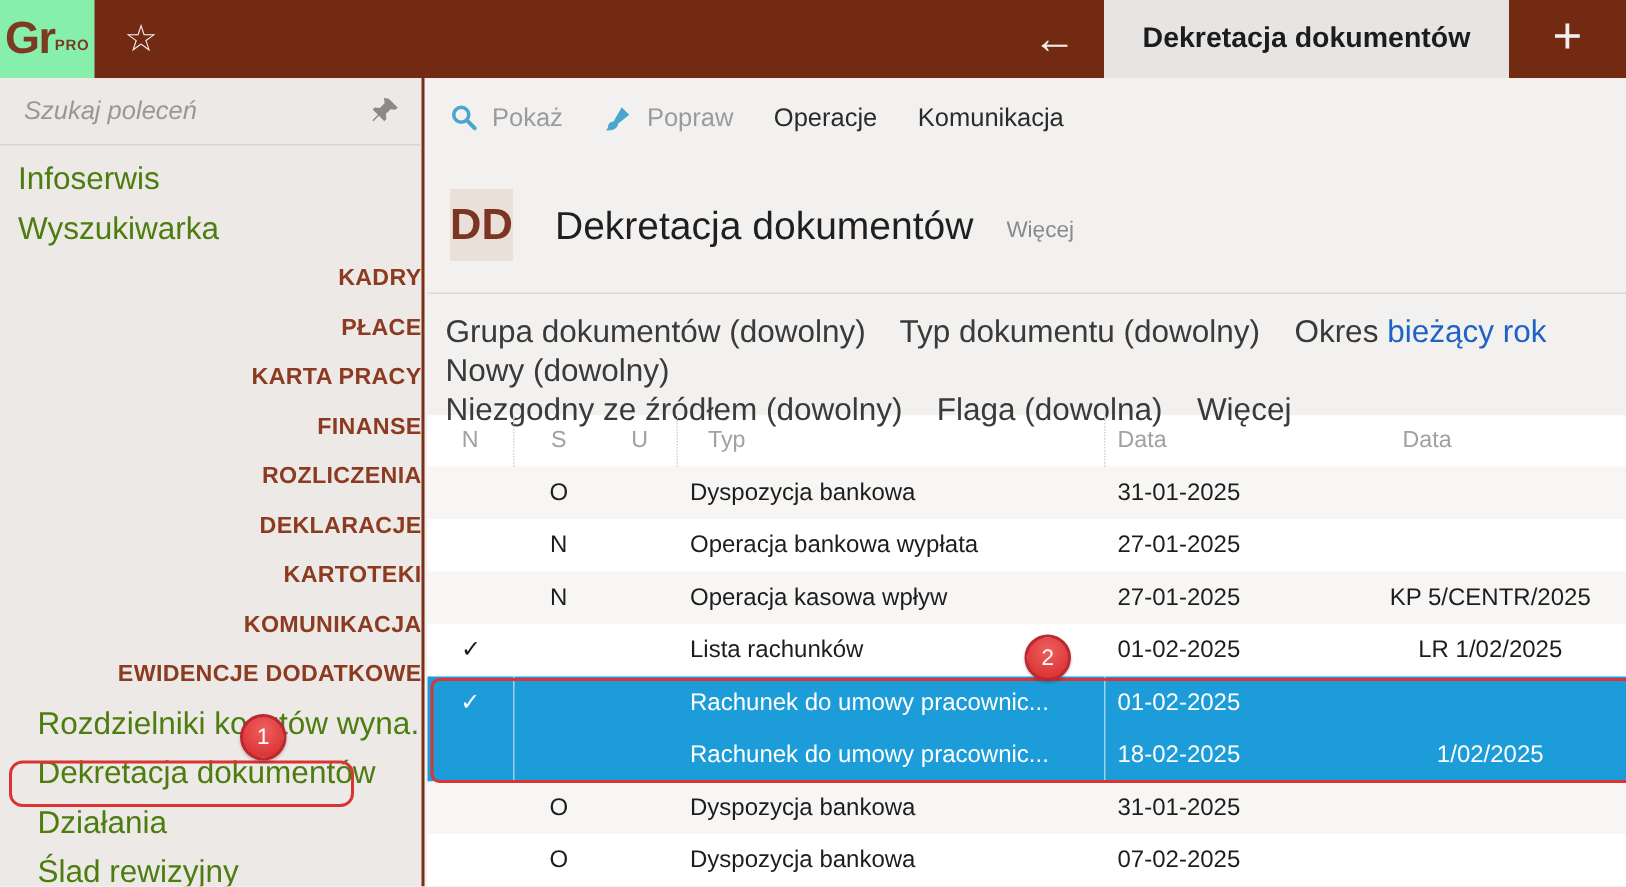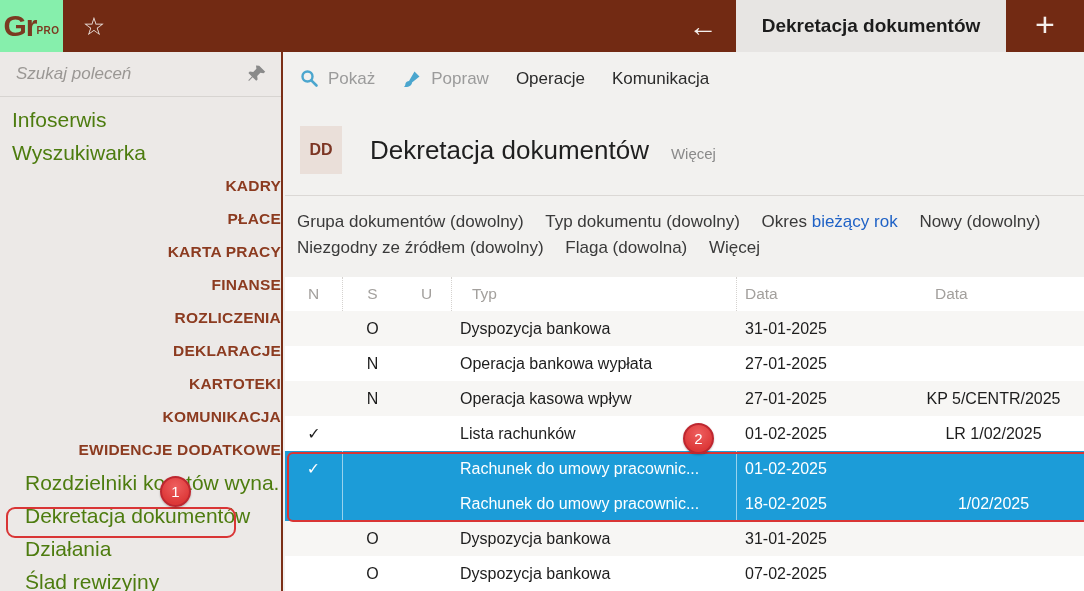--- a/index.html
+++ b/index.html
@@ -31,25 +31,25 @@
 
   
   .main { position:absolute; left:285px; top:52px; width:799px; height:539px; background:#F2F1EF; }
   .toolbar { height:53px; display:flex; align-items:center; padding-left:15px; font-size:17px; }
   .tool-btn { display:flex; align-items:center; gap:9px; margin-right:27px; cursor:pointer; }
   .tool-btn .lbl { color:#9B9B9B; }
   .tool-btn.enabled .lbl { color:#2B2B2B; }
   .tool-btn svg { display:block; }
 
   .titlebar { height:91px; border-bottom:1px solid #DBD8D5; display:flex; align-items:center; padding-left:15px; }
-  .dd-badge { width:42px; height:48px; background:#EADFD9; color:#7C3523; font-size:16px; font-weight:bold; display:flex; align-items:center; justify-content:center; }
+  .dd-badge { width:42px; height:48px; background:#EADFD9; color:#7C3523; font-size:29px; font-weight:bold; display:flex; align-items:center; justify-content:center; }
   .page-title { font-size:26px; color:#1F1F1F; margin-left:28px; }
   .more-link { font-size:15px; color:#8A8A8A; margin-left:22px; margin-top:6px; cursor:pointer; }
 
-  .filters { padding:13px 0 0 12px; height:81px; font-size:17px; color:#3A3A3A; }
+  .filters { padding:13px 0 0 12px; height:81px; font-size:21px; color:#3A3A3A; }
   .filter-line { line-height:26px; }
   .filter-item { margin-right:17px; cursor:pointer; white-space:nowrap; }
   .filter-link { color:#1F62C6; }
 
   
   .table { background:#FFFFFF; }
   .thead { display:flex; height:34px; line-height:34px; background:#FFFFFF; color:#A3A09D; font-size:15.5px; }
   .trow { display:flex; height:35px; line-height:35px; font-size:16px; color:#1D1D1D; background:#FFFFFF; cursor:pointer; }
   .trow.alt { background:#F7F6F4; }
   .trow.sel { background:#1C9CD8; color:#FFFFFF; }

